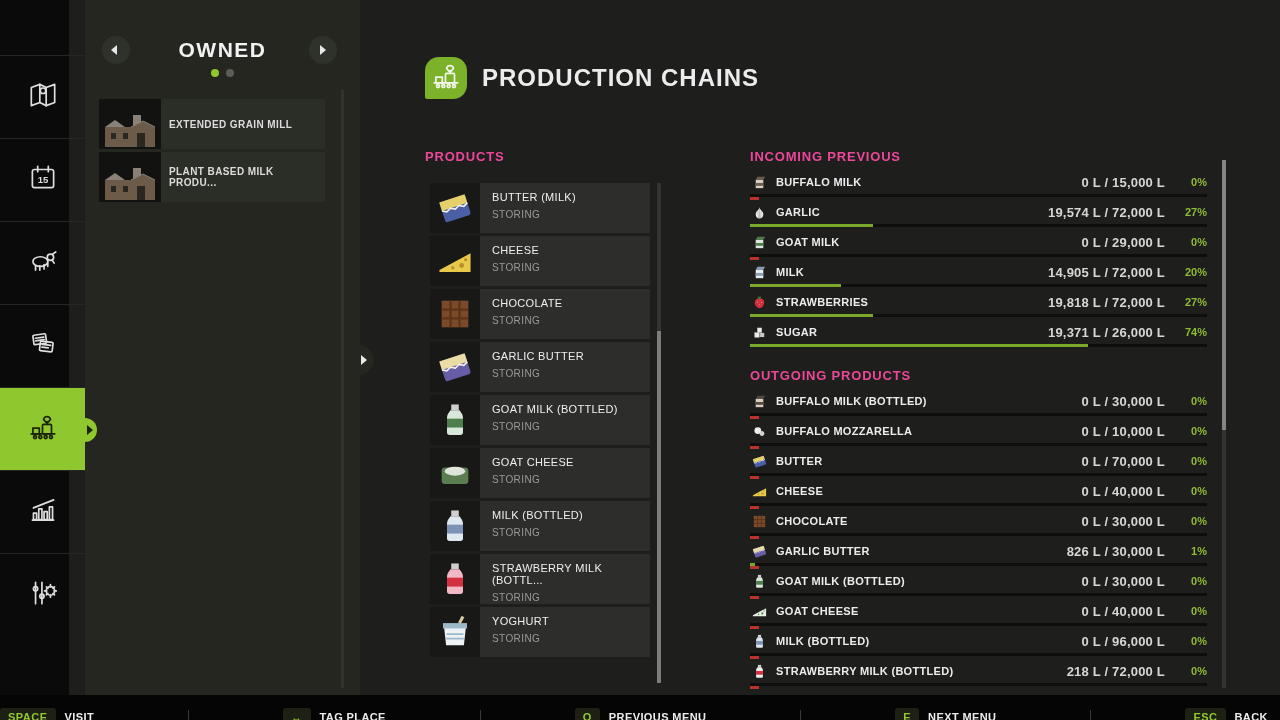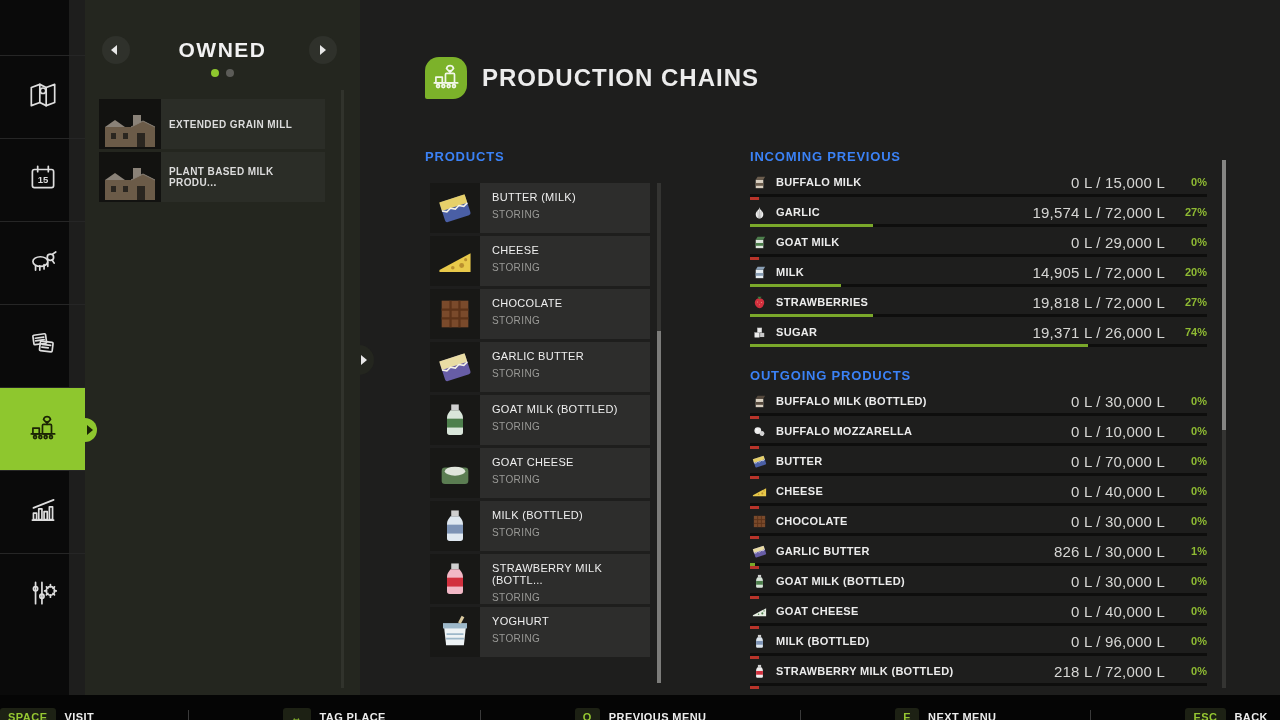--- a/index.html
+++ b/index.html
@@ -48,41 +48,41 @@
   .expander .t { position:absolute; left:17px; top:10px; width:0; height:0;
     border-left:6px solid #e8e8e8; border-top:5px solid transparent; border-bottom:5px solid transparent; }
 
   
   .main { position:absolute; left:360px; top:0; width:920px; height:695px; background:#1e1e1d; }
   .hdr-icon { position:absolute; left:65px; top:57px; width:42px; height:42px;
     background:#7cb22a; border-radius:14px 14px 14px 2px;
     display:flex; align-items:center; justify-content:center; }
   .hdr-title { position:absolute; left:122px; top:64px; font-size:24px; font-weight:bold;
     letter-spacing:1px; color:#ececec; }
-  .sec-label { font-size:13px; font-weight:bold; letter-spacing:.8px; color:#3b82f6; }
+  .sec-label { font-size:13px; font-weight:bold; letter-spacing:.8px; color:#ec4899; }
   .products-label { position:absolute; left:65px; top:149px; }
   .plist { position:absolute; left:70px; top:183px; width:220px; }
   .prow { display:flex; height:50px; margin-bottom:3px; cursor:pointer; }
   .picon { width:50px; height:50px; background:#181816; flex:none;
     display:flex; align-items:center; justify-content:center; }
   .ptxt { flex:1; background:#2d2d2c; padding:8px 0 0 12px; }
   .pname { font-size:11px; font-weight:normal; letter-spacing:.3px; color:#efefef; }
   .pstatus { font-size:10px; color:#9a9a97; margin-top:6px; letter-spacing:.4px; }
   .pscroll { position:absolute; left:297px; top:183px; width:4px; height:500px; background:#343432; }
   .pscroll .thumb { position:absolute; left:0; top:148px; width:4px; height:352px; background:#7c7c7a; }
 
   
   .rpanel { position:absolute; left:390px; top:149px; width:457px; }
   .rows { margin-top:8px; }
   .mrow { height:30px; cursor:default; }
   .mline { display:flex; align-items:center; height:20px; }
   .micon { width:18px; height:18px; flex:none; display:flex; align-items:center; justify-content:center; }
   .mname { font-size:11px; font-weight:bold; letter-spacing:.3px; color:#ececec; margin-left:8px; }
   .mspace { flex:1; }
-  .mamount { font-size:15px; color:#d6d6d4; letter-spacing:.2px; }
+  .mamount { font-size:13px; color:#d6d6d4; letter-spacing:.2px;font-weight:bold; }
   .mpct { width:42px; text-align:right; font-size:11px; font-weight:bold; color:#8fbb33; }
   .mbar { position:relative; height:3px; background:#0e0e0d; margin-top:2px; }
   .mfill { position:absolute; left:0; top:0; height:3px; background:#7aa82a; }
   .mred { position:absolute; left:0; top:3px; width:9px; height:3px; background:#b8342a; }
   .out-label { display:block; margin:16px 0 0 0; }
   .rscroll { position:absolute; left:862px; top:160px; width:4px; height:528px; background:#343432; }
   .rscroll .thumb { position:absolute; left:0; top:0; width:4px; height:270px; background:#858583; }
 
   
   .hotbar { position:absolute; left:0; top:695px; width:1280px; height:43px; background:#050505;

